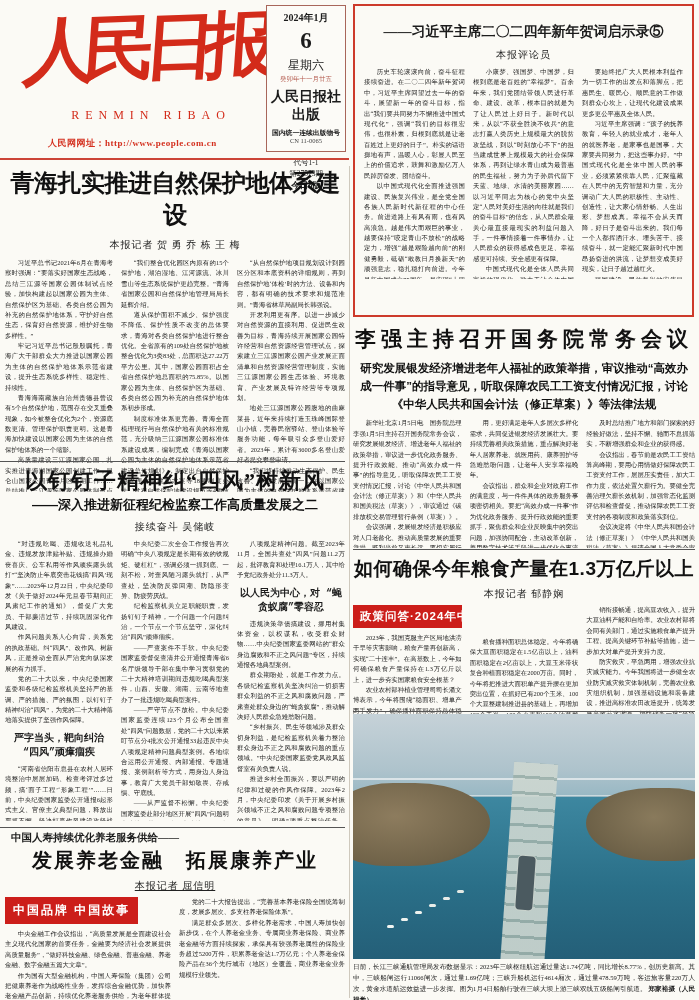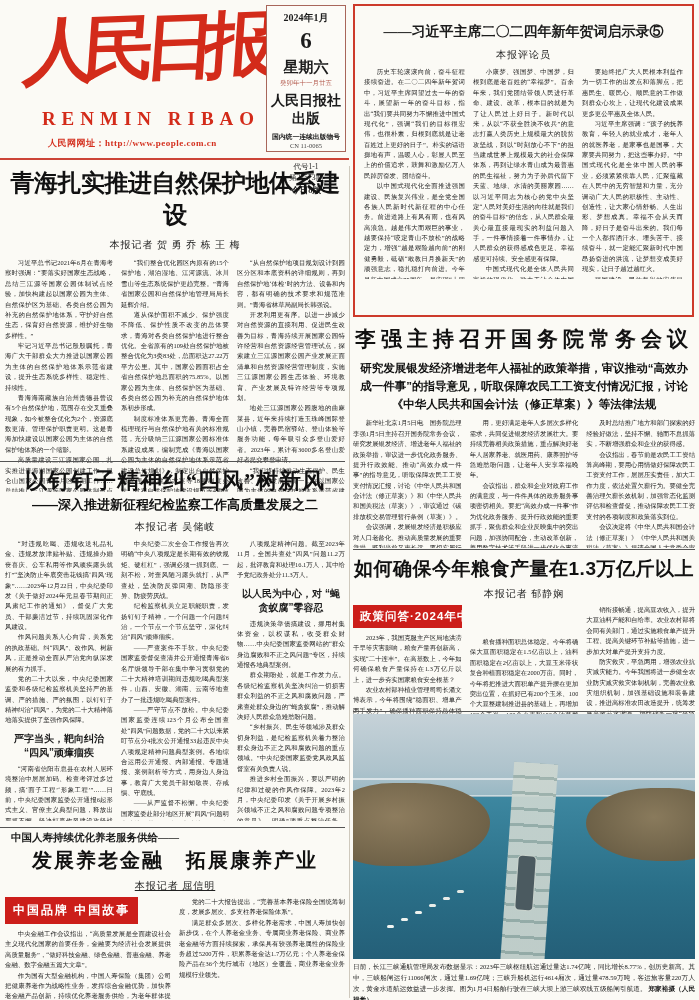--- a/index.html
+++ b/index.html
@@ -3,47 +3,47 @@
 <meta charset="utf-8">
 <style>
   html,body{margin:0;padding:0;}
   .page{position:relative;width:699px;height:1000px;background:#fbfaf5;overflow:hidden;
         font-family:"Liberation Serif",serif;color:#1c1c1c;}
   .abs{position:absolute;}
   
   .logo{left:24px;top:0px;width:245px;height:112px;color:#d32b1a;font-weight:bold;
         font-size:72px;line-height:1.35;letter-spacing:-12px;white-space:nowrap;
         transform:skewX(-6deg) rotate(-2deg);font-family:"Liberation Serif",serif;}
-  .roman{left:36px;top:108px;width:230px;text-align:center;color:#d32b1a;font-weight:bold;
-         font-size:19px;letter-spacing:6px;font-family:"Liberation Serif",serif;}
+  .roman{left:36px;top:108px;width:230px;text-align:center;color:#d32b1a;font-weight:normal;
+         font-size:12px;letter-spacing:6px;font-family:"Liberation Serif",serif;}
   .url{left:48px;top:137px;color:#d4301f;font-weight:bold;font-size:9px;letter-spacing:.5px;}
   .datebox{left:266px;top:5px;width:80px;height:147px;border:1px solid #a8665a;background:#fcfbf7;
            text-align:center;padding-top:5px;box-sizing:border-box;}
   .datebox div{line-height:1.35;}
   .d-ym{font-size:10px;font-weight:bold;}
   .d-day{font-size:23px;font-weight:bold;line-height:1.1;}
-  .d-wd{font-size:15px;font-weight:bold;margin-top:1px;}
+  .d-wd{font-size:12px;font-weight:normal;margin-top:1px;}
   .d-lunar{font-size:6.5px;color:#b2574a;margin-top:2px;}
   .d-pub{font-size:14px;font-weight:bold;margin-top:4px;}
   .d-issnl{font-size:6.8px;font-weight:bold;margin-top:3px;}
   .d-issn{font-size:6.5px;color:#444;}
   .d-code{font-size:7.5px;margin-top:12px;}
   .d-issue{font-size:7.5px;margin-top:1px;}
   .d-pages{font-size:8.5px;font-weight:bold;margin-top:1px;}
   .rule-red{left:0;top:158px;width:349px;height:2px;background:#cc4437;}
   .vrule{left:349px;top:166px;width:1px;height:832px;background:#cfc9bd;}
   .hsep{height:1px;background:#555;}
   
   .hl{font-family:"Liberation Sans",sans-serif;font-weight:900;text-align:center;color:#111;}
   .subtitle{font-family:"Liberation Sans",sans-serif;font-weight:700;text-align:center;color:#111;}
   .byline{font-size:10px;text-align:center;color:#222;letter-spacing:1px;}
   .body3{display:flex;gap:8px;overflow:hidden;}
   .col{flex:1;overflow:hidden;}
   .col p{font-size:6.4px;line-height:1.62;text-align:justify;text-indent:2em;margin:0;color:#1b1b1b;}
-  .subh{font-family:Liberation Sans, sans-serif;font-weight:bold;font-size:10px;
+  .subh{font-family:Liberation Mono, monospace;font-weight:bold;font-size:10px;
         text-align:center;margin:6px 2px 4px;line-height:1.4;}
   .badge{display:inline-block;background:#cc1e1a;color:#fff;font-family:"Liberation Sans",sans-serif;
          font-weight:bold;white-space:nowrap;}
   
   .leadbox{left:353px;top:4px;width:341px;height:313px;border:2px solid #cd3a2b;box-sizing:border-box;
            padding:8px 9px 4px;background:#fbfaf5;}
   .lead-t{font-size:26px;letter-spacing:2px;}
   .lead-s{font-size:14px;font-family:"Liberation Serif",serif;font-weight:bold;text-align:center;margin-top:9px;}
   .lead-by{margin:7px 0 5px;}
   .lead-b{height:212px;}
@@ -186,21 +186,21 @@
       </div>
     </div>
   </div>
 
   <div class="abs hsep" style="left:0;top:461px;width:345px;"></div>
   <div class="abs hsep" style="left:353px;top:549px;width:342px;"></div>
 
   <div class="abs jj">
     <div class="hl jj-t">以钉钉子精神纠“四风”树新风</div>
     <div class="subtitle jj-s">——深入推进新征程纪检监察工作高质量发展之二</div>
-    <div class="byline jj-by">本报记者 吴储岐</div>
+    <div class="byline jj-by">接续奋斗 吴储岐</div>
     <div class="body3 jj-b">
       <div class="col">
         <p>“对违规吃喝、违规收送礼品礼金、违规发放津贴补贴、违规操办婚丧喜庆、公车私用等作风顽疾露头就打”“坚决防止年底突击花钱搞‘四风’现象”……2023年12月22日，中央纪委印发《关于做好2024年元旦春节期间正风肃纪工作的通知》，督促广大党员、干部廉洁过节，持续巩固深化作风建设。</p>
         <p>作风问题关系人心向背，关系党的执政基础。纠“四风”、改作风、树新风，正是推动全面从严治党向纵深发展的有力抓手。</p>
         <p>党的二十大以来，中央纪委国家监委和各级纪检监察机关坚持严的基调、严的措施、严的氛围，以钉钉子精神纠治“四风”，为党的二十大精神落地落实提供了坚强作风保障。</p>
         <div class="subh">严字当头，靶向纠治 “四风”顽瘴痼疾</div>
         <p>“河南省信阳市息县在农村人居环境整治中层层加码、检查考评过多过频，搞‘面子工程’‘形象工程’”……日前，中央纪委国家监委公开通报6起形式主义、官僚主义典型问题，释放出严抓不懈、坚决打赢作风建设攻坚战持久战的强烈信号。</p>
       </div>
       <div class="col">
         <p>中央纪委二次全会工作报告再次明确“中央八项规定是长期有效的铁规矩、硬杠杠”，强调必须一抓到底、一刻不松，对歪风陋习露头就打，从严查处，坚决防反弹回潮、防隐形变异、防疲劳厌战。</p>

